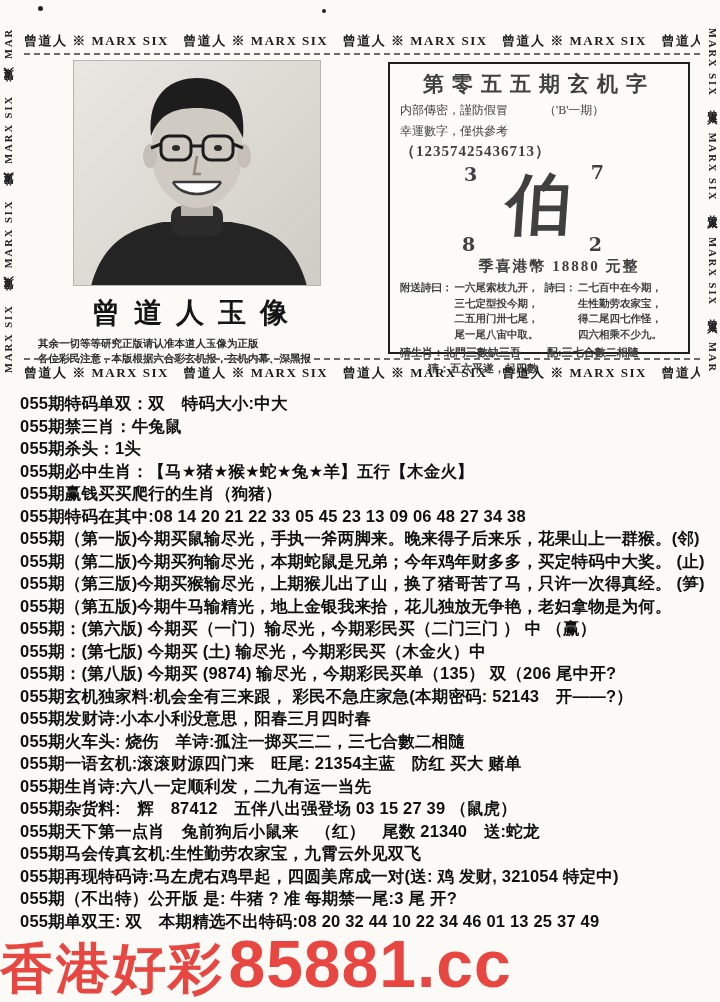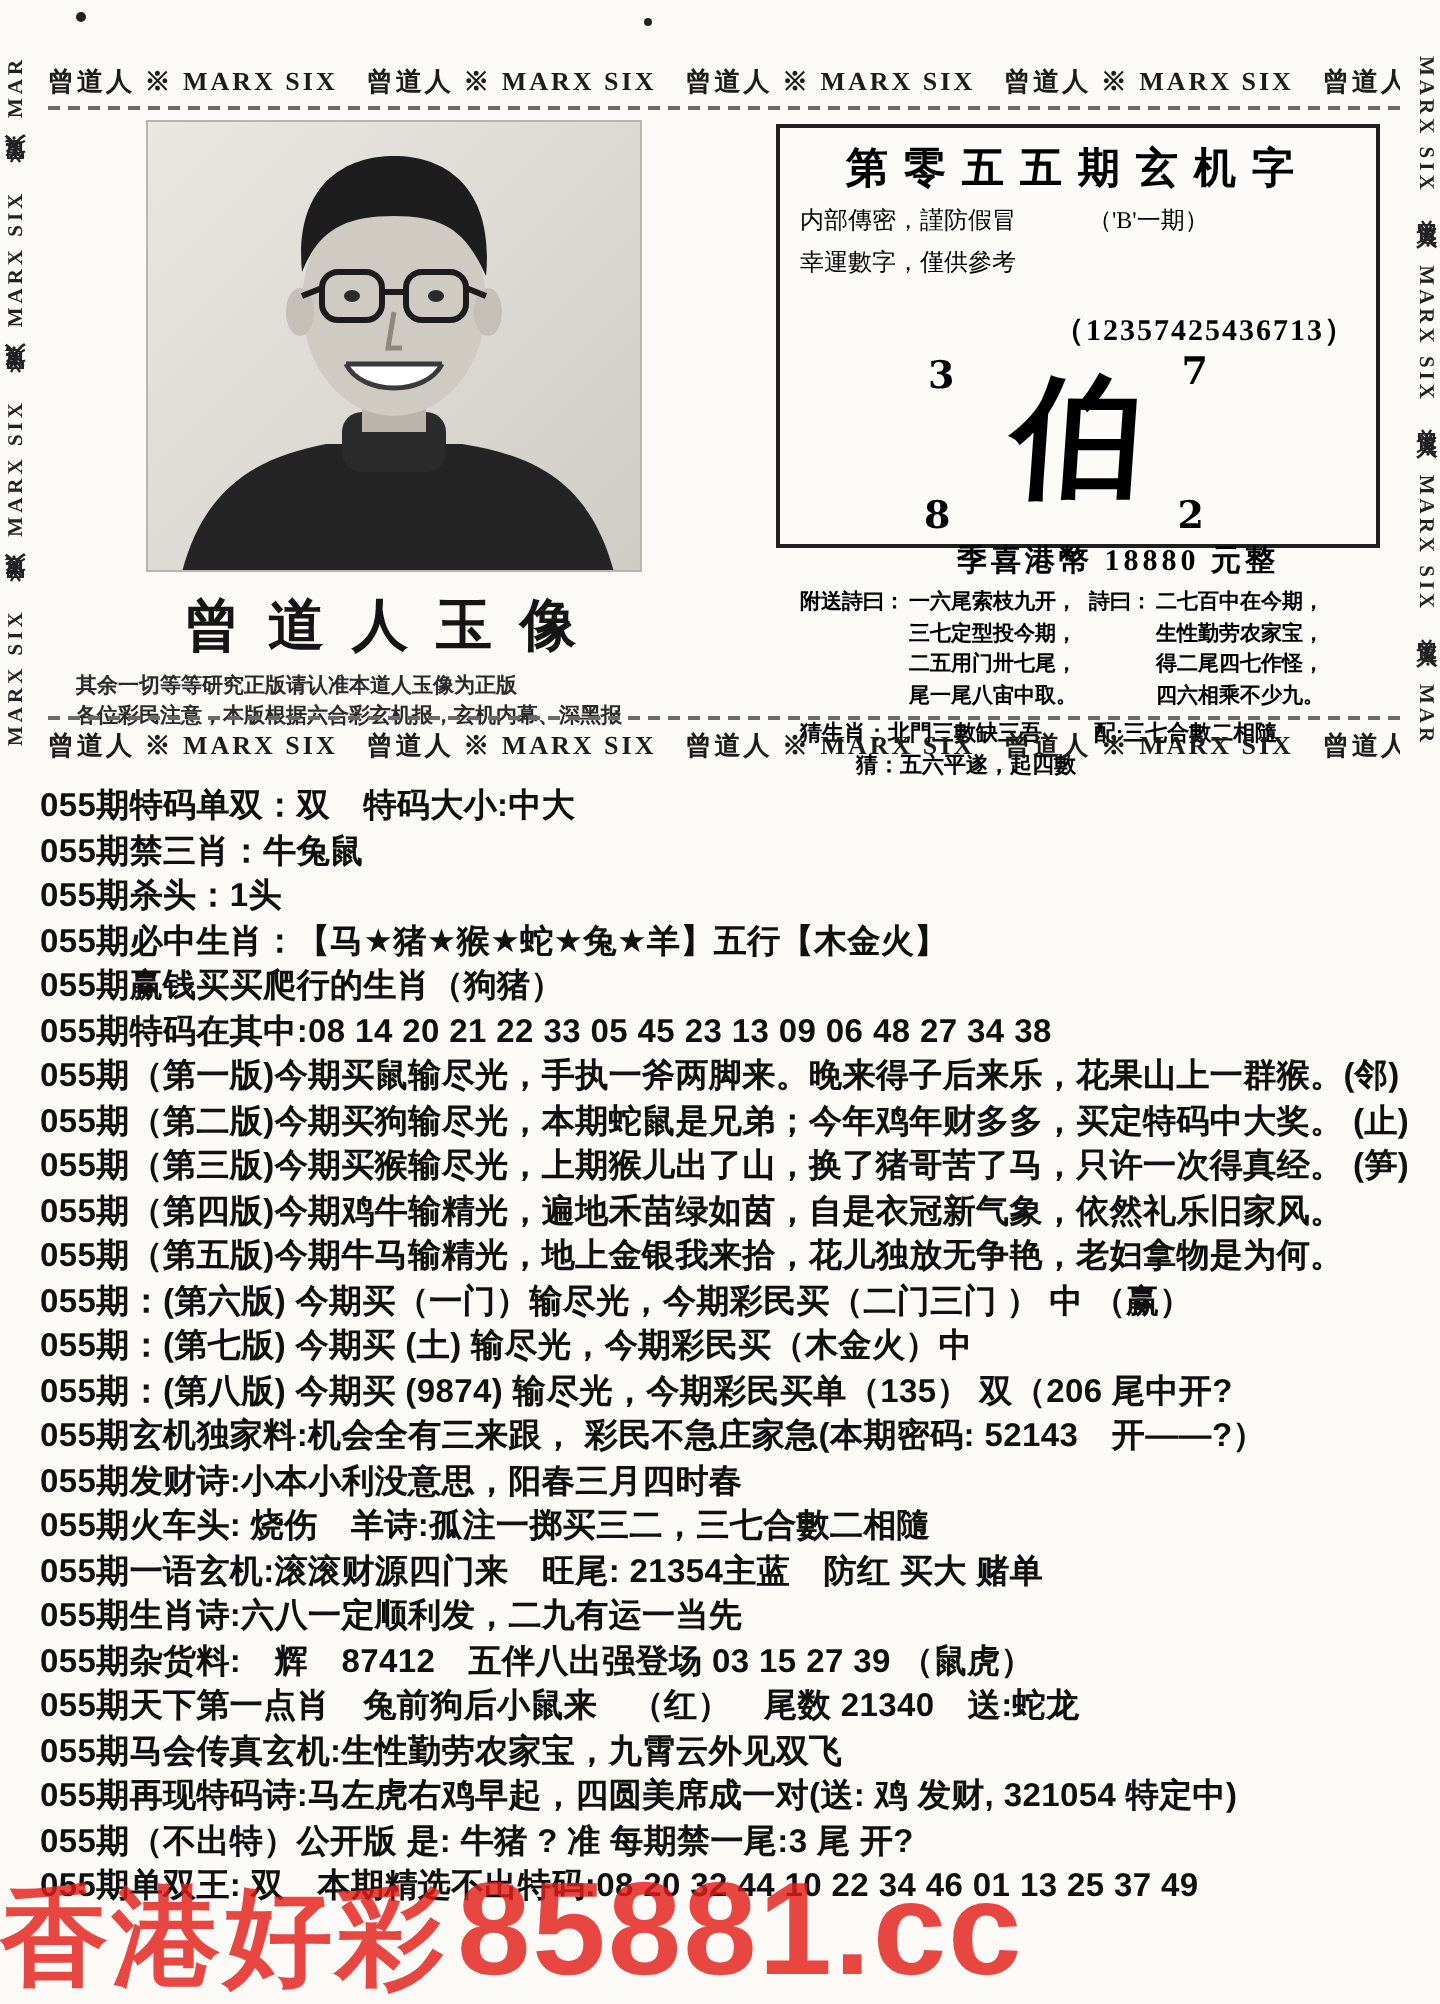--- a/index.html
+++ b/index.html
@@ -41,28 +41,28 @@
     margin-top:8px;text-align:center;font-family:"Liberation Serif","DejaVu Serif",serif;
     font-weight:bold;font-size:28px;letter-spacing:14px;white-space:nowrap;
   }
   .portrait-notes{
     margin-top:4px;padding:0 6px;
     font-family:"Liberation Serif","DejaVu Serif",serif;
     font-weight:bold;font-size:10.5px;line-height:15px;color:#2a2a2a;
   }
   
   .mystery-box{
-    position:absolute;left:388px;top:62px;width:302px;height:212px;
+    position:absolute;left:388px;top:62px;width:302px;height:292px;
     border:2px solid #1f1f1f;background:#fcfbf8;
     padding:6px 10px 4px 10px;box-sizing:border-box;
-    font-family:"Liberation Serif","DejaVu Serif",serif;color:#000000;
+    font-family:"Liberation Serif","DejaVu Serif",serif;color:#404040;
   }
   .mb-title{text-align:center;font-weight:bold;font-size:21px;letter-spacing:8px;white-space:nowrap;}
   .mb-line{font-weight:normal;font-size:12px;margin-top:4px;white-space:nowrap;}
-  .mb-lucky{text-align:right;font-weight:bold;font-size:15px;letter-spacing:1px;margin-top:16px;}
+  .mb-lucky{text-align:left;font-weight:bold;font-size:15px;letter-spacing:1px;margin-top:2px;}
   .mb-char-grid{position:relative;height:92px;margin-top:2px;}
   .mb-big-char{
     position:absolute;left:50%;top:46%;transform:translate(-50%,-50%) skewX(-4deg);
     font-size:66px;font-weight:bold;font-family:"Liberation Serif","DejaVu Serif",serif;
   }
   .mb-corner{position:absolute;font-size:19px;font-weight:bold;font-family:"DejaVu Serif",serif;}
   .mb-c-tl{left:64px;top:0px;}
   .mb-c-tr{right:74px;top:-2px;}
   .mb-c-bl{left:62px;bottom:0px;}
   .mb-c-br{right:76px;bottom:0px;}
@@ -186,21 +186,20 @@
 <div class="body-lines" id="body-lines">
     <div class="body-line">055期特码单双：双　特码大小:中大</div>
     <div class="body-line">055期禁三肖：牛兔鼠</div>
     <div class="body-line">055期杀头：1头</div>
     <div class="body-line">055期必中生肖：【马★猪★猴★蛇★兔★羊】五行【木金火】</div>
     <div class="body-line">055期赢钱买买爬行的生肖（狗猪）</div>
     <div class="body-line">055期特码在其中:08 14 20 21 22 33 05 45 23 13 09 06 48 27 34 38</div>
     <div class="body-line">055期（第一版)今期买鼠输尽光，手执一斧两脚来。晚来得子后来乐，花果山上一群猴。(邻)</div>
     <div class="body-line">055期（第二版)今期买狗输尽光，本期蛇鼠是兄弟；今年鸡年财多多，买定特码中大奖。 (止)</div>
     <div class="body-line">055期（第三版)今期买猴输尽光，上期猴儿出了山，换了猪哥苦了马，只许一次得真经。 (笋)</div>
-    <div class="body-line">055期（第四版)今期鸡牛输精光，遍地禾苗绿如茵，自是衣冠新气象，依然礼乐旧家风。</div>
     <div class="body-line">055期（第五版)今期牛马输精光，地上金银我来拾，花儿独放无争艳，老妇拿物是为何。</div>
     <div class="body-line">055期：(第六版) 今期买（一门）输尽光，今期彩民买（二门三门 ） 中 （赢）</div>
     <div class="body-line">055期：(第七版) 今期买 (土) 输尽光，今期彩民买（木金火）中</div>
     <div class="body-line">055期：(第八版) 今期买 (9874) 输尽光，今期彩民买单（135） 双（206 尾中开?</div>
     <div class="body-line">055期玄机独家料:机会全有三来跟， 彩民不急庄家急(本期密码: 52143　开——?）</div>
     <div class="body-line">055期发财诗:小本小利没意思，阳春三月四时春</div>
     <div class="body-line">055期火车头: 烧伤　羊诗:孤注一掷买三二，三七合數二相隨</div>
     <div class="body-line">055期一语玄机:滚滚财源四门来　旺尾: 21354主蓝　防红 买大 赌单</div>
     <div class="body-line">055期生肖诗:六八一定顺利发，二九有运一当先</div>
     <div class="body-line">055期杂货料:　辉　87412　五伴八出强登场 03 15 27 39 （鼠虎）</div>

